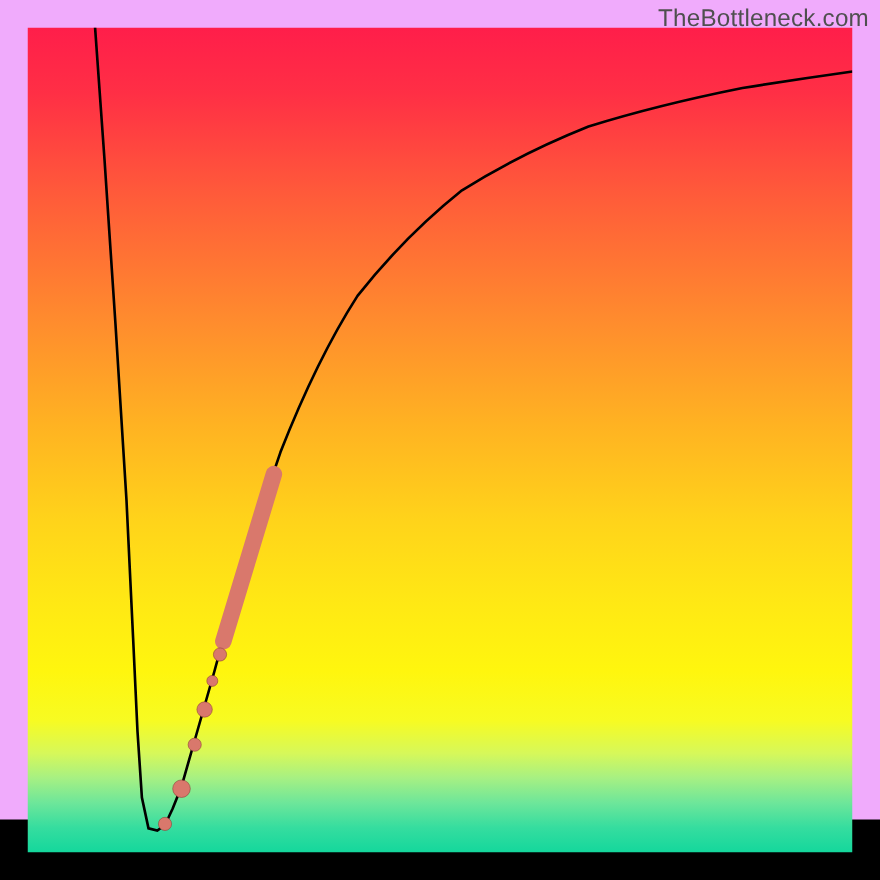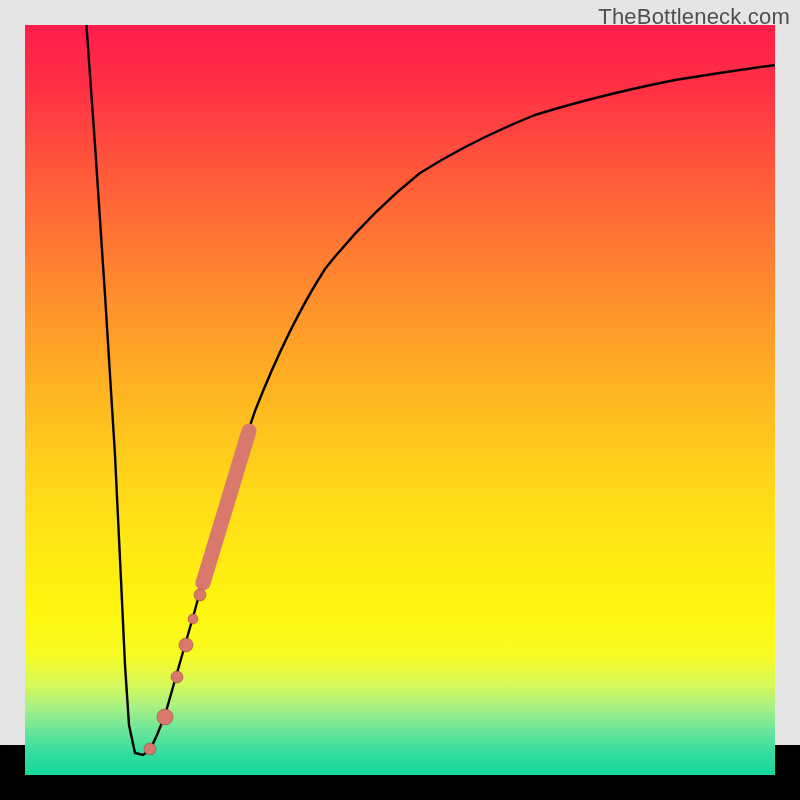--- a/index.html
+++ b/index.html
@@ -8,21 +8,21 @@
     width: 800px;
     height: 800px;
     background: #000;
     overflow: hidden;
     font-family: Arial, Helvetica, sans-serif;
   }
   .frame {
     position: relative;
     width: 800px;
     height: 745px;
-    background: #e5e5e5;
+    background: #f0abfc;
   }
   .plot {
     position: absolute;
     left: 25px;
     top: 25px;
     width: 750px;
     height: 750px;
     overflow: hidden;
   }
   .gradient {

